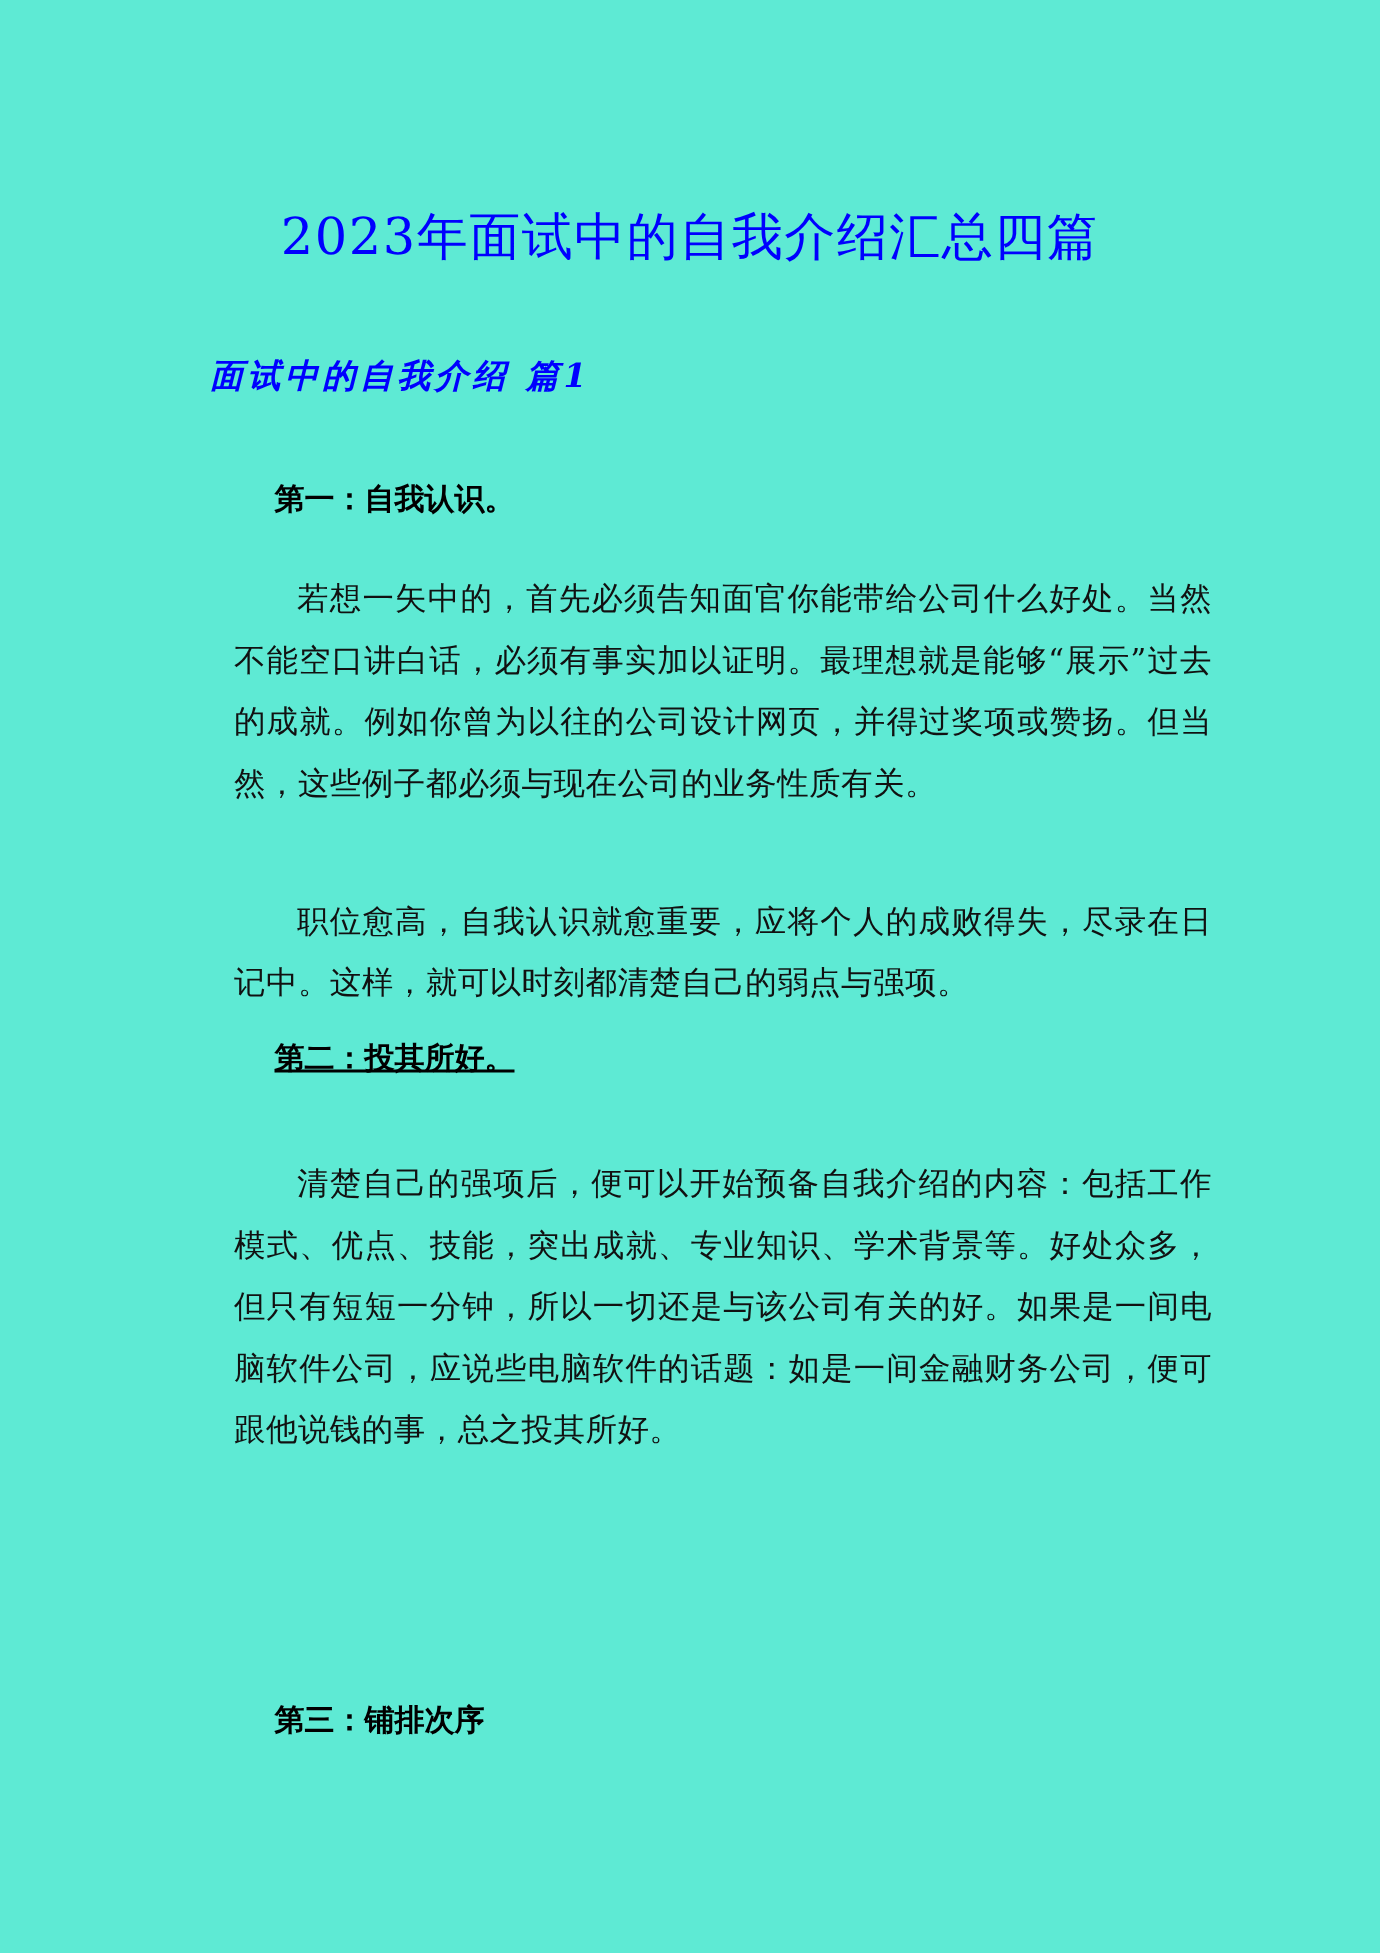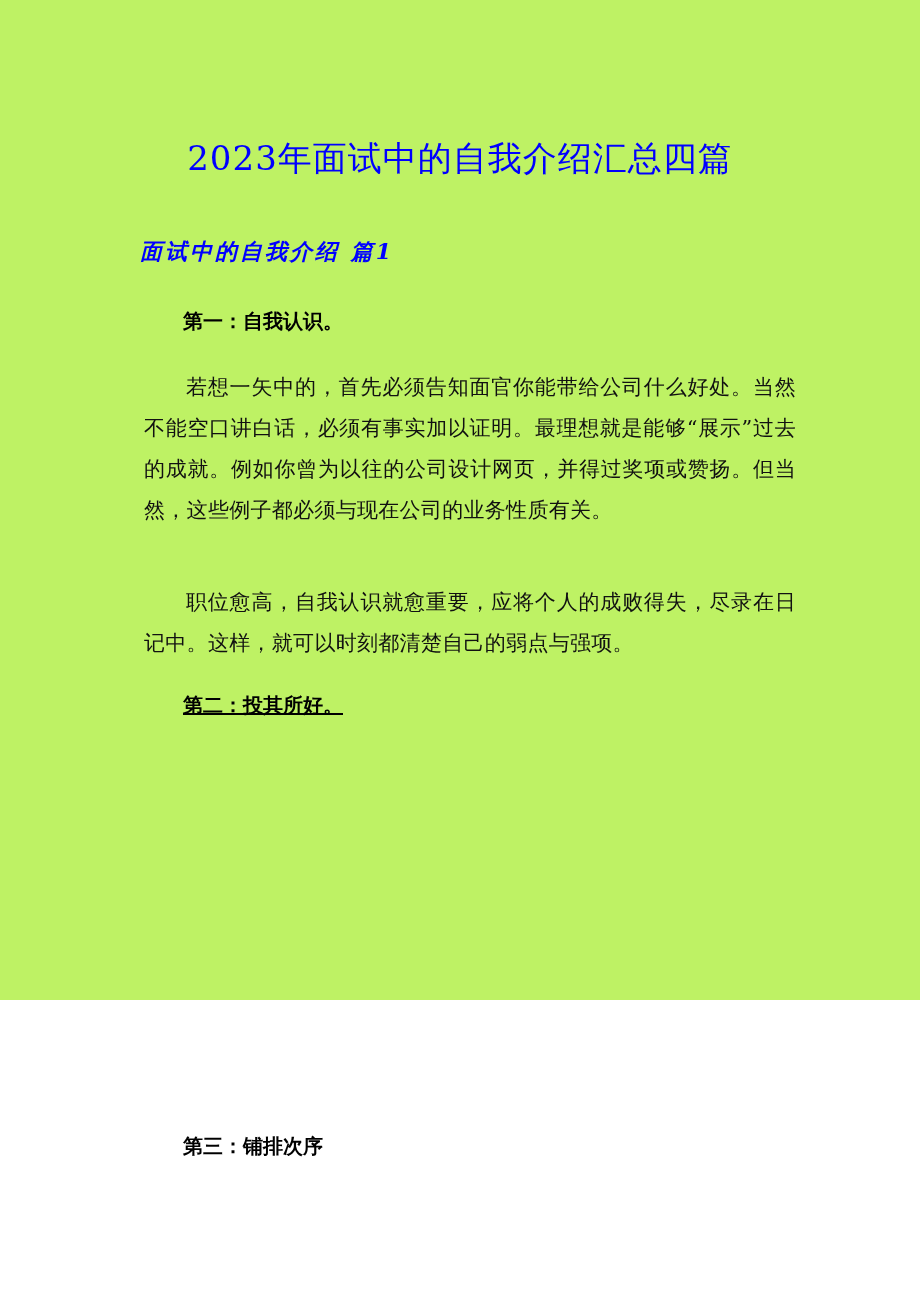--- a/index.html
+++ b/index.html
@@ -13,22 +13,22 @@
       position: relative;
       overflow: hidden;
       font-family: "DejaVu Serif", "Liberation Serif", serif;
       color: #000000;
     }
     .page {
       position: absolute;
       left: 0;
       top: 0;
       width: 920px;
-      height: 1000px;
-      background: #bef264;
+      height: 1302px;
+      background: #5eead4;
     }
     .doc-title {
       position: absolute;
       left: 0;
       width: 920px;
       top: 134px;
       text-align: center;
       font-size: 34px;
       line-height: 48px;
       color: #0000ff;
@@ -56,39 +56,40 @@
       font-weight: bold;
       margin: 0;
       color: #000000;
     }
     .para {
       position: absolute;
       left: 140px;
       width: 652px;
       font-size: 21px;
       line-height: 41px;
-      margin: 4px;
+      margin: 16px;
       text-indent: 42px;
       text-align: justify;
       color: #111111;
       letter-spacing: 0.3px;
     }
   </style>
 </head>
 <body>
 
 <div class="page">
   <h1 class="doc-title">2023年面试中的自我介绍汇总四篇</h1>
 
   <h2 class="section-heading">面试中的自我介绍 篇1</h2>
 
-  <h3 class="sub-heading" style="top:306px;">第一：自我认识。</h3>
+  <h3 class="sub-heading" style="top:320px;font-family:Liberation Mono, monospace;">第一：自我认识。</h3>
 
   <p class="para" style="top:363px;">若想一矢中的，首先必须告知面官你能带给公司什么好处。当然不能空口讲白话，必须有事实加以证明。最理想就是能够“展示”过去的成就。例如你曾为以往的公司设计网页，并得过奖项或赞扬。但当然，这些例子都必须与现在公司的业务性质有关。</p>
 
   <p class="para" style="top:578px;">职位愈高，自我认识就愈重要，应将个人的成败得失，尽录在日记中。这样，就可以时刻都清楚自己的弱点与强项。</p>
 
   <h3 class="sub-heading" style="top:690px;text-decoration:underline;">第二：投其所好。</h3>
 
+  <p class="para" style="top:753px;">清楚自己的强项后，便可以开始预备自我介绍的内容：包括工作模式、优点、技能，突出成就、专业知识、学术背景等。好处众多，但只有短短一分钟，所以一切还是与该公司有关的好。如果是一间电脑软件公司，应说些电脑软件的话题：如是一间金融财务公司，便可跟他说钱的事，总之投其所好。</p>
 
 
   <h3 class="sub-heading" style="top:1131px;">第三：铺排次序</h3>
 </div>
 
 </body></html>

